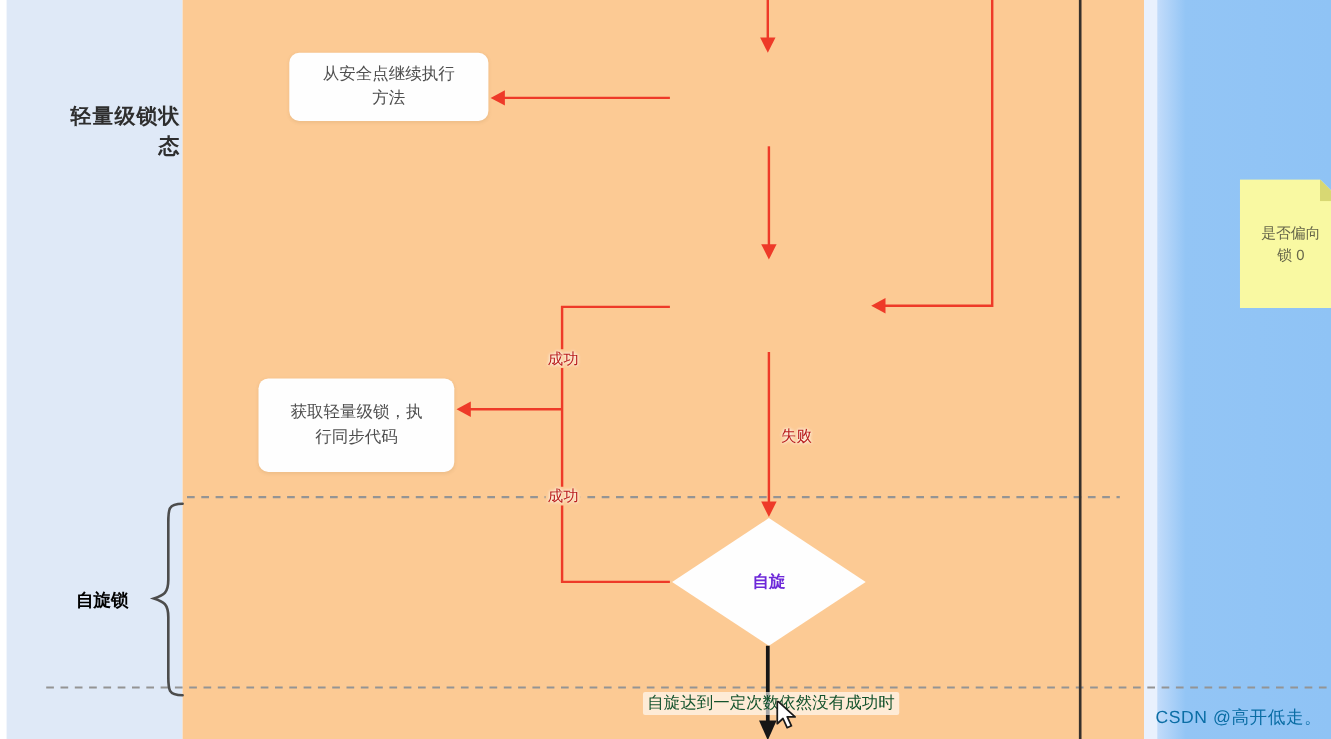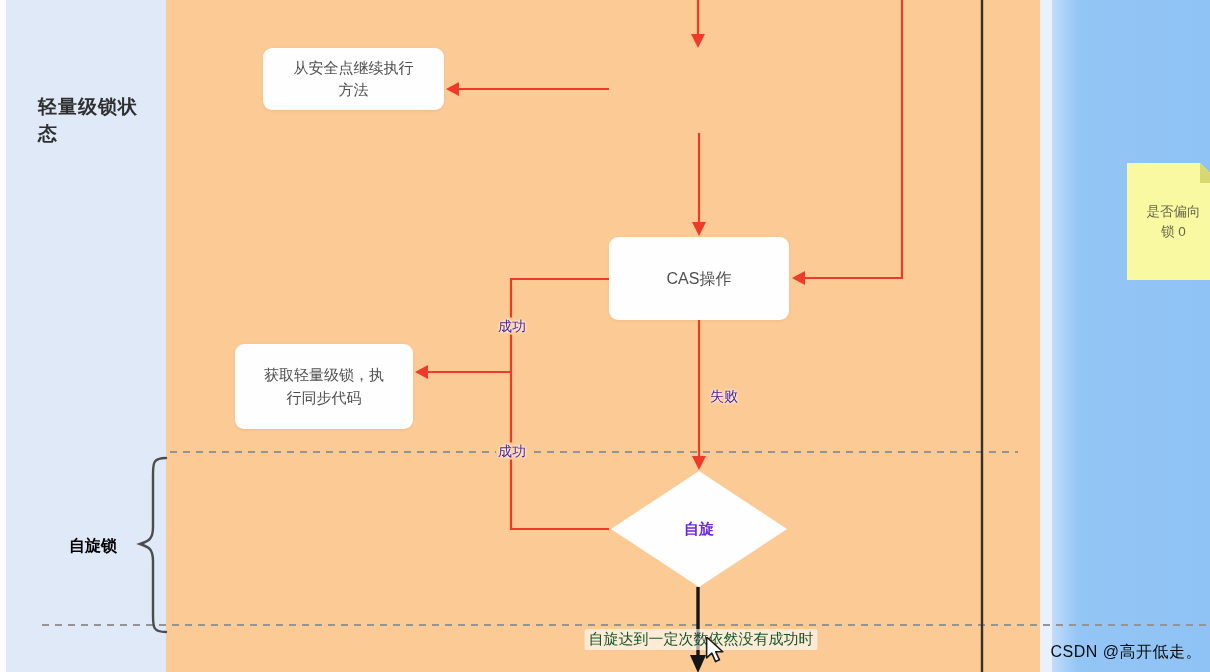--- a/index.html
+++ b/index.html
@@ -17,48 +17,48 @@
         display:flex;align-items:center;justify-content:center;text-align:center;
         color:#4f4f4f;font-size:15px;line-height:1.5;white-space:pre-line;
         box-shadow:0 1px 3px rgba(120,90,40,0.10);}
   #node-safepoint{left:263px;top:48px;width:181px;height:62px;}
   #node-upgrade{left:609px;top:48px;width:180px;height:85px;}
   #node-cas{left:609px;top:237px;width:180px;height:83px;font-size:16px;}
   #node-acquire{left:235px;top:344px;width:178px;height:85px;}
   #diamond-label{position:absolute;z-index:10;left:659px;top:520px;width:80px;
         text-align:center;color:#6d28d9;font-size:15px;font-weight:bold;}
 
-  .edge-label{position:absolute;z-index:11;font-size:14px;color:#4c1d95;
+  .edge-label{position:absolute;z-index:11;font-size:14px;color:#b91c1c;
         background:#fcca94;padding:0 2px;line-height:17px;
         text-shadow:0 0 3px #ffffff,0 0 3px #ffffff;transform:translate(-50%,-50%);}
   #label-success-1{left:512px;top:326px;}
   #label-success-2{left:512px;top:451px;}
   #label-fail{left:724px;top:396px;}
 
   #spin-fail-note{position:absolute;z-index:11;left:701px;top:629px;transform:translateX(-50%);
         font-size:15px;color:#14532d;background:rgba(255,255,255,0.62);
         padding:1px 4px;border-radius:2px;white-space:nowrap;}
 
   #left-title{position:absolute;z-index:10;left:38px;top:94px;width:126px;
-        text-align:left;font-size:19px;font-weight:700;color:#2e2e2e;
+        text-align:right;font-size:19px;font-weight:700;color:#2e2e2e;
         line-height:1.4;white-space:pre-line;letter-spacing:1px;}
   #spin-lock-label{position:absolute;z-index:10;left:52px;top:536px;width:82px;
         text-align:center;font-size:16px;font-weight:600;color:#000000;}
 
   .sticky{position:absolute;background:#f9f9a2;
         clip-path:polygon(0 0,calc(100% - 20px) 0,100% 20px,100% 100%,0 100%);
         display:flex;align-items:center;justify-content:center;text-align:center;
         font-size:13.5px;color:#67674b;line-height:1.45;white-space:pre-line;}
   #sticky-flag{left:1078px;top:78px;width:100px;height:120px;z-index:12;}
   #sticky-bias{left:1102px;top:163px;width:93px;height:117px;z-index:13;margin-left:25px;}
   .fold{position:absolute;top:0;right:0;width:20px;height:20px;z-index:1;}
   .sticky-text{position:relative;z-index:2;}
 
   #watermark{position:absolute;z-index:14;right:8px;bottom:9px;font-size:16px;
-        color:#000000;opacity:0.95;letter-spacing:0.5px;}
+        color:#0369a1;opacity:0.95;letter-spacing:0.5px;}
 
   #mouse-cursor{position:absolute;z-index:20;left:705px;top:637px;}
 </style>
 </head>
 <body>
 
 <div id="canvas">
 
   <div id="panel-left" class="panel"></div>
   <div id="panel-main" class="panel"></div>
@@ -97,21 +97,20 @@
 
     <path d="M166 458 C153 458 153 463 153 475 L153 527 C153 539 149 541 140 544 C149 547 153 549 153 561 L153 615 C153 627 153 632 166 632" stroke="#4c4c4c" stroke-width="2.4" fill="none" stroke-linecap="round"></path>
   </svg>
 
   <div id="left-title">轻量级锁状
 态</div>
   <div id="spin-lock-label">自旋锁</div>
 
   <div class="node" id="node-safepoint">从安全点继续执行
 方法</div>
-  <div class="node" id="node-cas">CAS操作</div>
   <div class="node" id="node-acquire">获取轻量级锁，执
 行同步代码</div>
   <div id="diamond-label">自旋</div>
 
   <div class="edge-label" id="label-success-1">成功</div>
   <div class="edge-label" id="label-success-2">成功</div>
   <div class="edge-label" id="label-fail">失败</div>
 
   <div id="spin-fail-note">自旋达到一定次数依然没有成功时</div>
 

